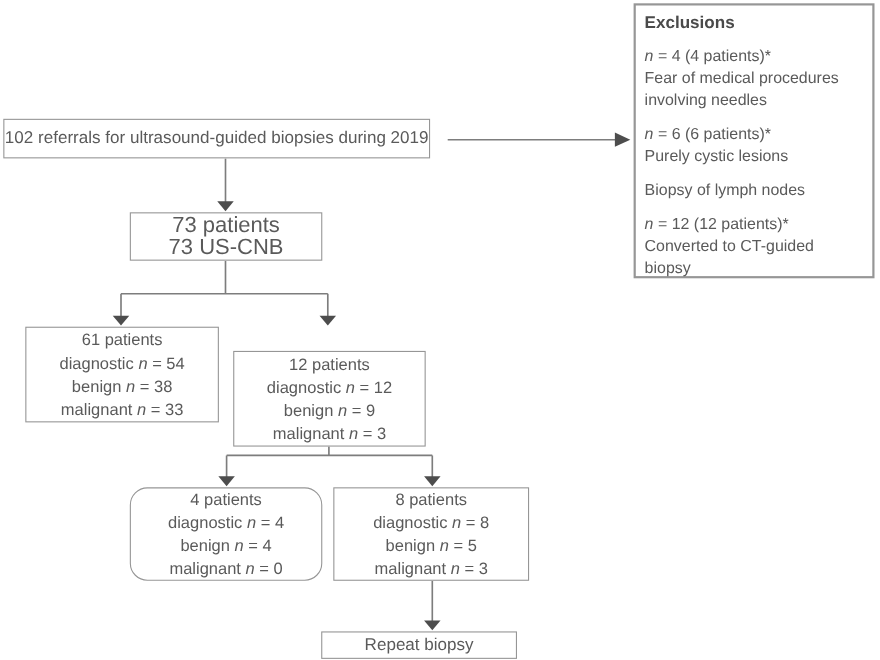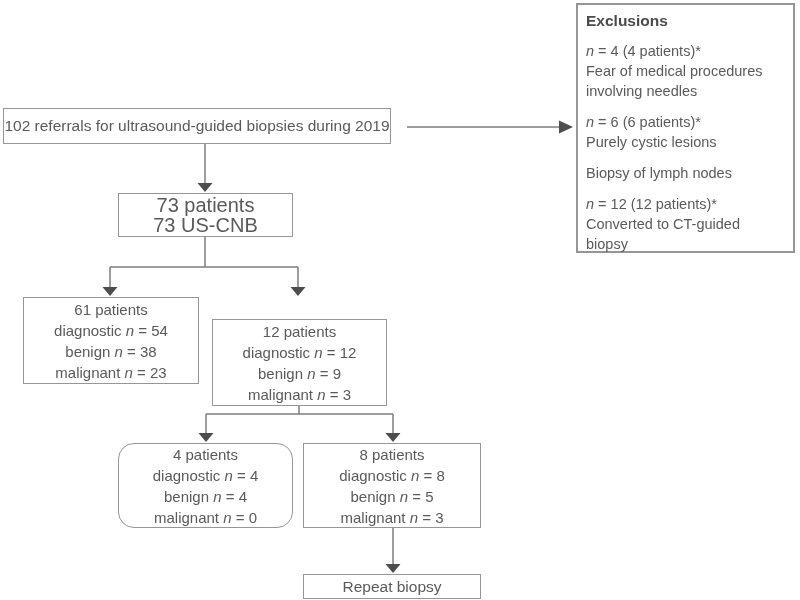--- a/index.html
+++ b/index.html
@@ -51,21 +51,21 @@
   .exclusions .excl-item { margin-bottom: 11px; }
   .us-cnb {
     left: 118px; top: 193px; width: 175px; height: 44px;
     font-size: 20px; line-height: 20px;
   }
   .box-61 { left: 23px;  top: 297px; width: 176px; height: 87px; }
   .box-12 { left: 212px; top: 297px; width: 175px; height: 87px; margin-top: 22px; }
   .box-4  { left: 118px; top: 443px; width: 175px; height: 85px; border-radius: 16px; }
   .box-8  { left: 303px; top: 443px; width: 178px; height: 85px; align-items: center; }
   .repeat-box {
-    left: 303px; top: 574px; width: 178px; height: 25px;
+    left: 292px; top: 574px; width: 178px; height: 25px;
     font-size: 15.5px;
   }
   .it { font-style: italic; }
 </style>
 </head>
 <body>
 
 <div id="canvas">
 
   <svg id="connectors" viewBox="0 0 800 600" xmlns="http://www.w3.org/2000/svg">
@@ -123,21 +123,21 @@
 
   <div class="box center-box us-cnb">
     <div>73 patients</div>
     <div>73 US-CNB</div>
   </div>
 
   <div class="box center-box stat-box box-61">
     <div>61 patients</div>
     <div><span>diagnostic </span><span class="it">n</span><span> = 54</span></div>
     <div><span>benign </span><span class="it">n</span><span> = 38</span></div>
-    <div><span>malignant </span><span class="it">n</span><span> = 23</span></div>
+    <div><span>malignant </span><span class="it">n</span><span> = 33</span></div>
   </div>
 
   <div class="box center-box stat-box box-12">
     <div>12 patients</div>
     <div><span>diagnostic </span><span class="it">n</span><span> = 12</span></div>
     <div><span>benign </span><span class="it">n</span><span> = 9</span></div>
     <div><span>malignant </span><span class="it">n</span><span> = 3</span></div>
   </div>
 
   <div class="box center-box stat-box box-4">

